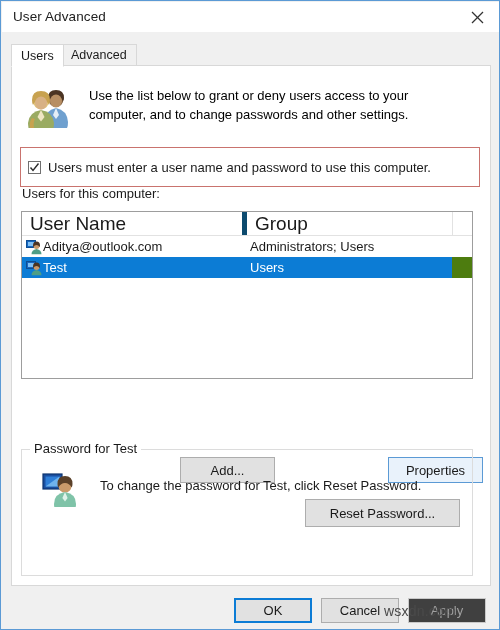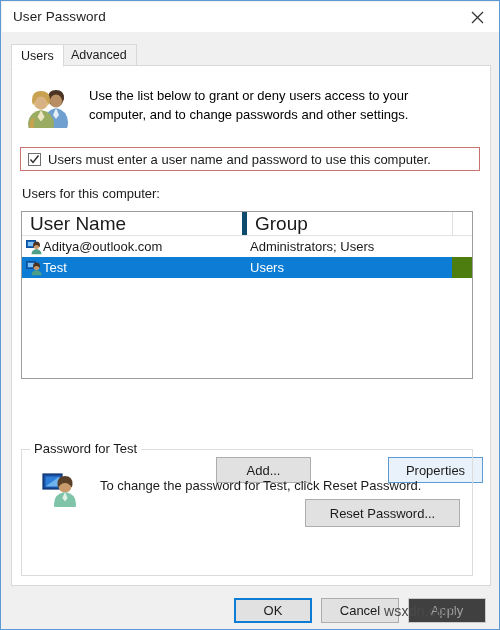--- a/index.html
+++ b/index.html
@@ -122,21 +122,21 @@
     line-height: 19px;
     color: #000000;
   }
 
   
   .cb-row {
     position: absolute;
     left: 8px;
     top: 81px;
     width: 460px;
-    height: 24px;
+    height: 40px;
     box-sizing: border-box;
     border: 1px solid #c9736e;
     display: flex;
     align-items: center;
   }
   .cb-box {
     position: relative;
     margin-left: 7px;
     width: 13px;
     height: 13px;
@@ -259,21 +259,21 @@
   .btn.default {
     border: 2px solid #0c7cd5;
     background: #e1e1e1;
   }
   .btn.disabled {
     color: #a0a0a0;
     background: #404040;
     border: 1px solid #c9c9c9;
   }
 
-  #btn-add        { left: 168px; top: 391px; width: 95px; height: 26px; margin-left: 36px; }
+  #btn-add        { left: 168px; top: 391px; width: 95px; height: 26px; }
   #btn-remove     { left: 272px; top: 391px; width: 95px; height: 26px; }
   #btn-properties { left: 376px; top: 391px; width: 95px; height: 26px; }
 
   
   .groupbox {
     position: absolute;
     left: 9px;
     top: 383px;
     width: 452px;
     height: 127px;
@@ -329,21 +329,21 @@
     white-space: nowrap;
     pointer-events: none;
   }
 </style>
 </head>
 <body>
 
 <div class="window">
 
   <div class="titlebar">
-    <div class="title-text">User Password</div>
+    <div class="title-text">User Advanced</div>
     <div class="close-btn">
       <svg width="13" height="13" viewBox="0 0 13 13" aria-hidden="true">
         <line x1="1" y1="1" x2="12" y2="12" stroke="#333333" stroke-width="1.2"></line>
         <line x1="12" y1="1" x2="1" y2="12" stroke="#333333" stroke-width="1.2"></line>
       </svg>
     </div>
   </div>
 
   <div class="tabstrip">
     <div class="tab selected" style="left:0px;">

